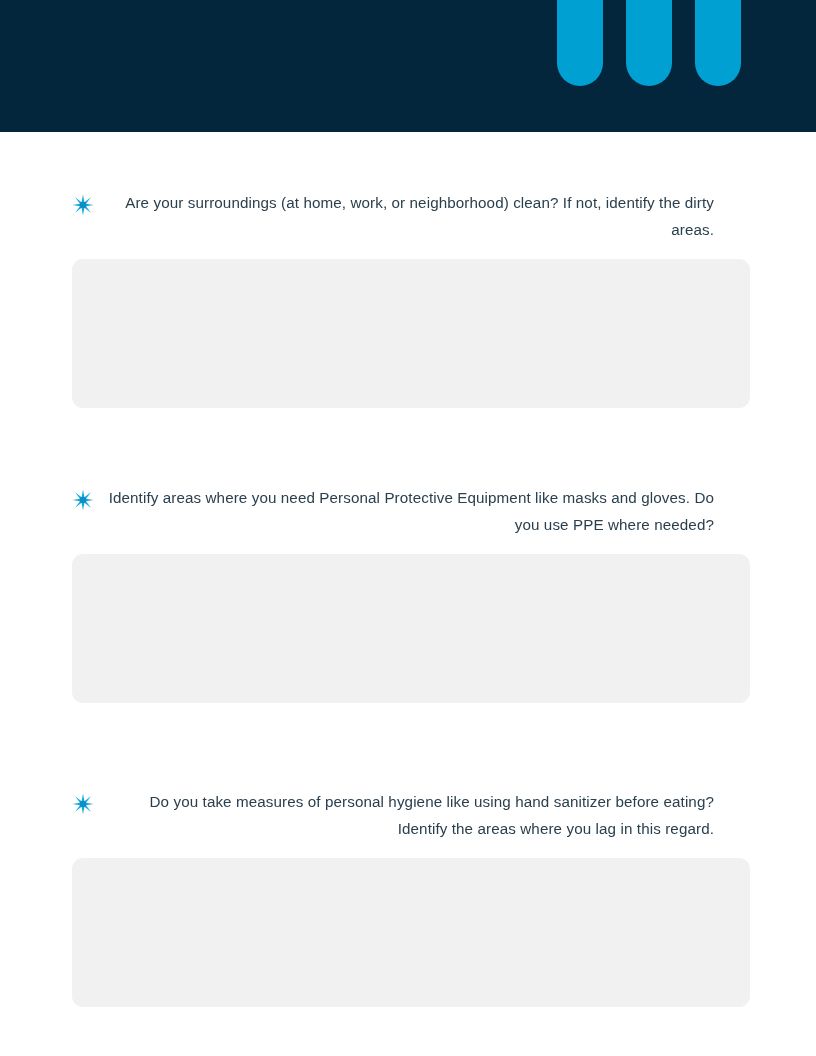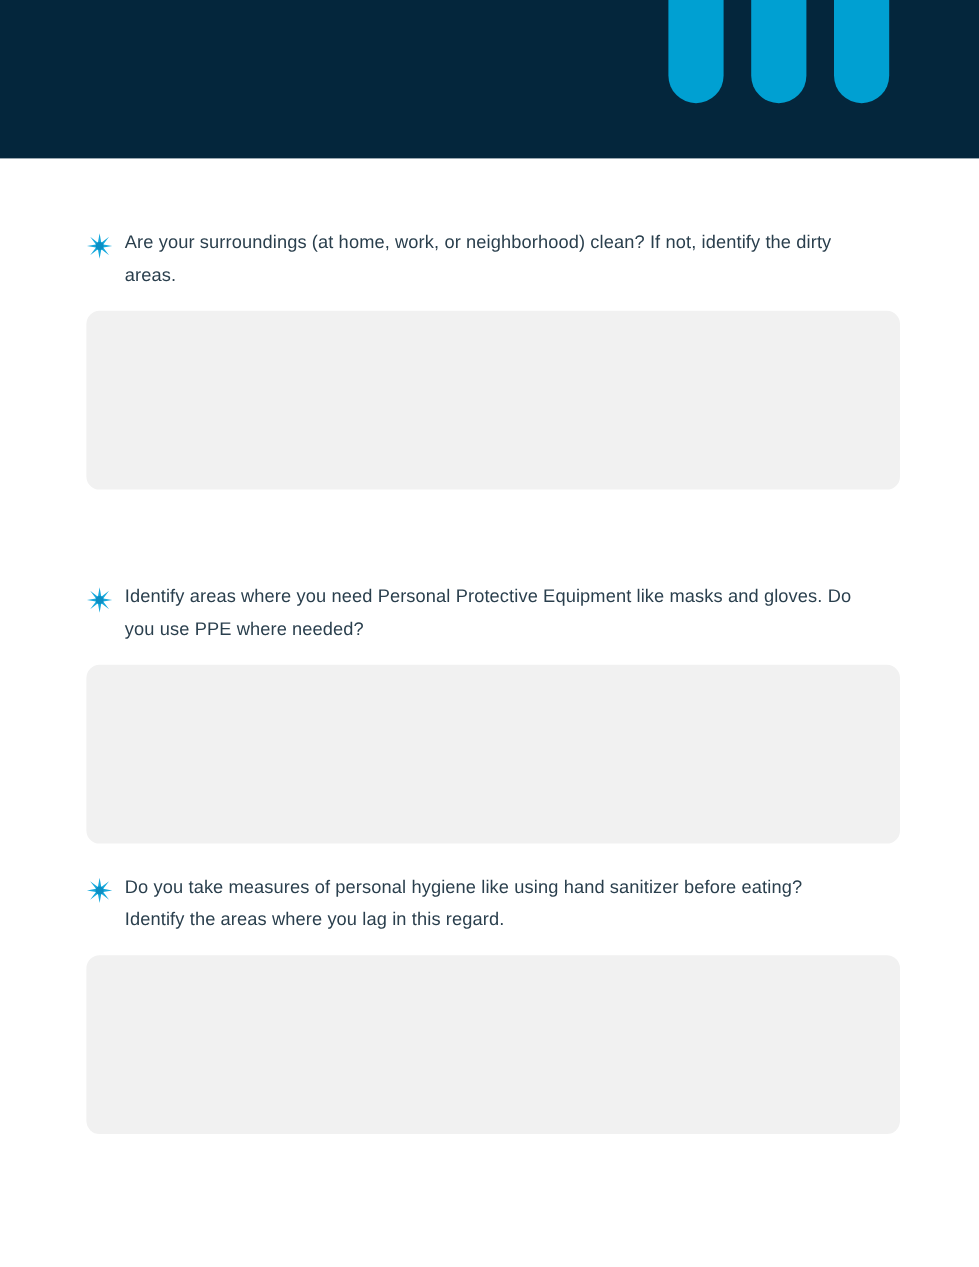--- a/index.html
+++ b/index.html
@@ -46,26 +46,27 @@
     top: 132px;
     width: 816px;
   }
   .question-block {
     position: absolute;
     left: 72px;
     width: 678px;
   }
   #qb-0 { top: 57px; }
   #qb-1 { top: 352px; }
-  #qb-2 { top: 594px; }
+  #qb-2 { top: 656px; }
 
   .question-row {
     display: flex;
     align-items: flex-start;
     gap: 10px;
+    text-align: right;
   }
   .sparkle-icon {
     flex: 0 0 auto;
     width: 22px;
     height: 22px;
     margin-top: 5px;
     margin-left: 0px;
     display: block;
   }
   .question-text {

